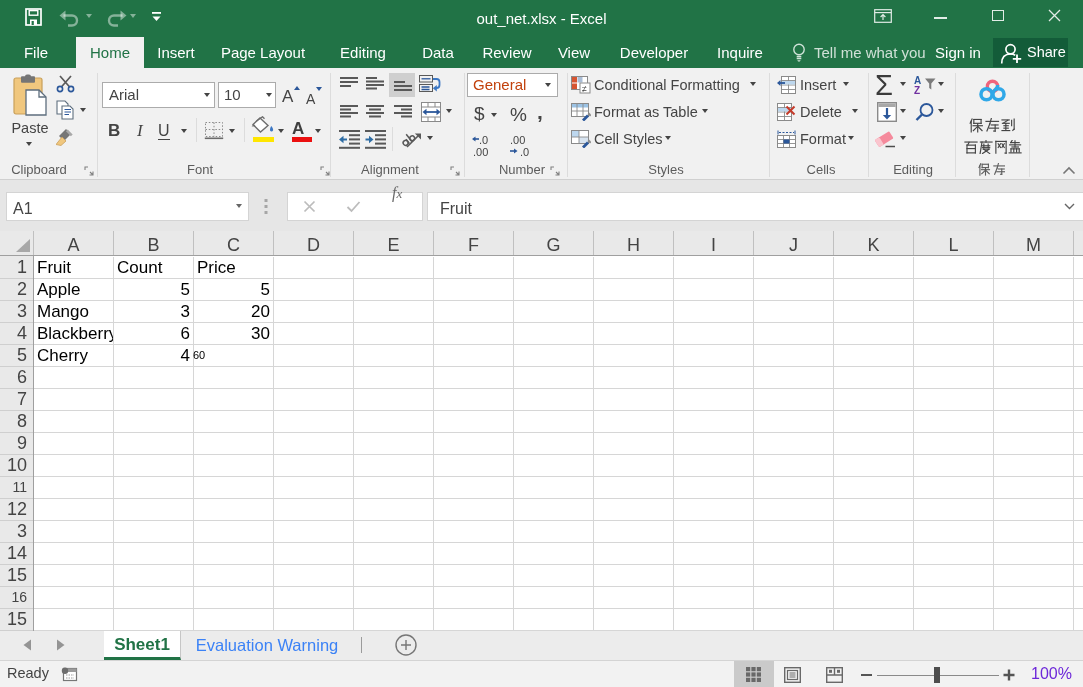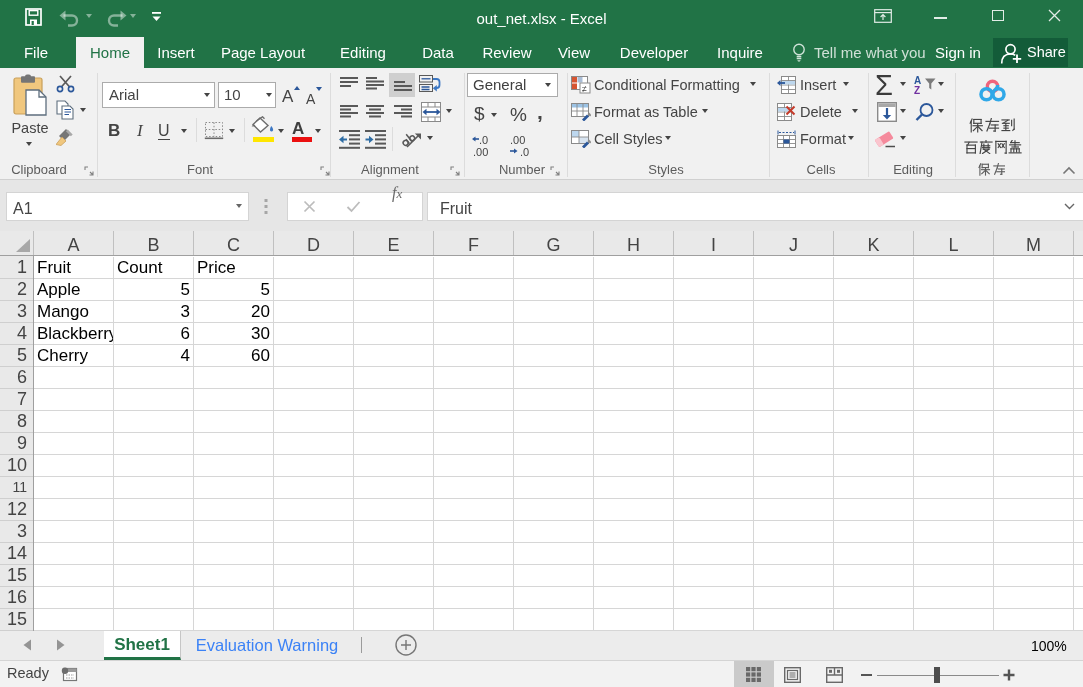--- a/index.html
+++ b/index.html
@@ -261,21 +261,21 @@
 <circle cx="4.6" cy="13.2" r="2.5"></circle>
       <path d="M7.1 10.5 V16"></path>
 <path d="M10.3 6.8 V16"></path>
       <circle cx="12.6" cy="13.6" r="2.4"></circle>
 </g>
 <path d="M7 20 L18 9" stroke="#595959" stroke-width="1.6"></path>
 <polygon points="14.8,6.4 21,6.4 21,12.6" fill="#595959"></polygon>
 </svg>
 <div class="dd" style="left:427px;top:136px"></div>
 <div class="a" style="left:467px;top:73px;width:91px;height:24px;background:#fff;border:1px solid #ababab"></div>
-<div class="a" style="left:473px;top:73px;height:24px;line-height:24px;font-size:15px;color:#404040">General</div>
+<div class="a" style="left:473px;top:73px;height:24px;line-height:24px;font-size:15px;color:#c2410c">General</div>
 <div class="dd" style="left:545px;top:83px"></div>
 <div class="a" style="left:474px;top:103px;font-size:19px;color:#444">$</div>
 <div class="dd" style="left:491px;top:113px"></div>
 <div class="a" style="left:510px;top:104px;font-size:19px;color:#444">%</div>
 <div class="a" style="left:537px;top:100px;font-size:21px;font-weight:bold;color:#444">,</div>
 <svg class="ic" style="left:471px;top:134px" width="28" height="24" viewBox="0 0 28 24">
 <text x="8" y="10" font-size="11" fill="#444">.0</text>
 <text x="2" y="22" font-size="11" fill="#444">.00</text>
 <path d="M8 5 H3" stroke="#2b579a" stroke-width="1.6"></path>
     <polygon points="4.5,2.4 4.5,7.6 1,5" fill="#2b579a"></polygon>
@@ -521,37 +521,37 @@
 <div class="a" style="left:0;top:366px;width:27px;height:22px;line-height:23px;text-align:right;font-size:18px;color:#444">6</div>
 <div class="a" style="left:0;top:388px;width:27px;height:22px;line-height:23px;text-align:right;font-size:18px;color:#444">7</div>
 <div class="a" style="left:0;top:410px;width:27px;height:22px;line-height:23px;text-align:right;font-size:18px;color:#444">8</div>
 <div class="a" style="left:0;top:432px;width:27px;height:22px;line-height:23px;text-align:right;font-size:18px;color:#444">9</div>
 <div class="a" style="left:0;top:454px;width:27px;height:22px;line-height:23px;text-align:right;font-size:18px;color:#444">10</div>
 <div class="a" style="left:0;top:476px;width:27px;height:22px;line-height:23px;text-align:right;font-size:14px;color:#444">11</div>
 <div class="a" style="left:0;top:498px;width:27px;height:22px;line-height:23px;text-align:right;font-size:18px;color:#444">12</div>
 <div class="a" style="left:0;top:520px;width:27px;height:22px;line-height:23px;text-align:right;font-size:18px;color:#444">3</div>
 <div class="a" style="left:0;top:542px;width:27px;height:22px;line-height:23px;text-align:right;font-size:18px;color:#444">14</div>
 <div class="a" style="left:0;top:564px;width:27px;height:22px;line-height:23px;text-align:right;font-size:18px;color:#444">15</div>
-<div class="a" style="left:0;top:586px;width:27px;height:22px;line-height:23px;text-align:right;font-size:18px;color:#444">16</div>
+<div class="a" style="left:0;top:586px;width:27px;height:22px;line-height:23px;text-align:right;font-size:14px;color:#444">16</div>
 <div class="a" style="left:0;top:608px;width:27px;height:22px;line-height:23px;text-align:right;font-size:18px;color:#444">15</div>
 <div class="a" style="left:37px;top:256px;width:76px;height:22px;line-height:23px;font-size:17px;color:#000;overflow:hidden;white-space:nowrap">Fruit</div>
 <div class="a" style="left:117px;top:256px;height:22px;line-height:23px;font-size:17px;color:#000">Count</div>
 <div class="a" style="left:197px;top:256px;height:22px;line-height:23px;font-size:17px;color:#000">Price</div>
 <div class="a" style="left:37px;top:278px;width:76px;height:22px;line-height:23px;font-size:17px;color:#000;overflow:hidden;white-space:nowrap">Apple</div>
 <div class="a" style="left:113px;top:278px;width:77px;height:22px;line-height:23px;font-size:17px;color:#000;text-align:right">5</div>
 <div class="a" style="left:193px;top:278px;width:77px;height:22px;line-height:23px;font-size:17px;color:#000;text-align:right">5</div>
 <div class="a" style="left:37px;top:300px;width:76px;height:22px;line-height:23px;font-size:17px;color:#000;overflow:hidden;white-space:nowrap">Mango</div>
 <div class="a" style="left:113px;top:300px;width:77px;height:22px;line-height:23px;font-size:17px;color:#000;text-align:right">3</div>
 <div class="a" style="left:193px;top:300px;width:77px;height:22px;line-height:23px;font-size:17px;color:#000;text-align:right">20</div>
 <div class="a" style="left:37px;top:322px;width:76px;height:22px;line-height:23px;font-size:17px;color:#000;overflow:hidden;white-space:nowrap">Blackberry</div>
 <div class="a" style="left:113px;top:322px;width:77px;height:22px;line-height:23px;font-size:17px;color:#000;text-align:right">6</div>
 <div class="a" style="left:193px;top:322px;width:77px;height:22px;line-height:23px;font-size:17px;color:#000;text-align:right">30</div>
 <div class="a" style="left:37px;top:344px;width:76px;height:22px;line-height:23px;font-size:17px;color:#000;overflow:hidden;white-space:nowrap">Cherry</div>
 <div class="a" style="left:113px;top:344px;width:77px;height:22px;line-height:23px;font-size:17px;color:#000;text-align:right">4</div>
-<div class="a" style="left:193px;top:344px;width:77px;height:22px;line-height:23px;font-size:17px;color:#000;text-align:right">60</div>
+<div class="a" style="left:193px;top:344px;width:77px;height:22px;line-height:23px;font-size:11px;color:#000;text-align:left">60</div>
 <div class="a" style="left:0;top:631px;width:1083px;height:29px;background:#ececec"></div>
 <svg class="ic" style="left:22px;top:639px" width="44" height="12" viewBox="0 0 44 12">
 <polygon points="9,0.5 9,11.5 1.5,6" fill="#949494"></polygon>
 <polygon points="35,0.5 35,11.5 42.5,6" fill="#949494"></polygon>
 </svg>
 <div class="a" style="left:104px;top:631px;width:77px;height:29px;background:#fff;border-right:1px solid #c6c6c6;border-bottom:3px solid #217346"></div>
 <div class="a" style="left:142px;top:631px;height:27px;line-height:28px;transform:translateX(-50%);font-size:17px;font-weight:bold;color:#217346">Sheet1</div>
 <div class="a" style="left:267px;top:631px;height:29px;line-height:29px;transform:translateX(-50%);font-size:16.5px;color:#3b82f6">Evaluation Warning</div>
 <div class="a" style="left:361px;top:637px;width:1px;height:16px;background:#9b9b9b"></div>
 <svg class="ic" style="left:395px;top:634px" width="22" height="22" viewBox="0 0 22 22">
@@ -588,12 +588,12 @@
 <path d="M8.5 0.7 V8 M0.7 8 H16.3" stroke="#696969" stroke-width="1.4"></path>
 <rect x="3" y="2.8" width="3" height="3" fill="#696969"></rect>
     <rect x="11" y="2.8" width="3" height="3" fill="#696969"></rect>
 </svg>
 <div class="a" style="left:861px;top:673.5px;width:11px;height:2.6px;background:#555"></div>
 <div class="a" style="left:877px;top:674.5px;width:122px;height:1px;background:#8a8a8a"></div>
 <div class="a" style="left:934px;top:667px;width:6px;height:16px;background:#4d4d4d"></div>
 <svg class="ic" style="left:1003px;top:669px" width="12" height="12" viewBox="0 0 12 12">
 <path d="M6 0.5 V11.5 M0.5 6 H11.5" stroke="#555" stroke-width="2.4"></path>
   </svg>
-<div class="a" style="left:1031px;top:634px;height:26px;line-height:25px;font-size:14px;color:#000000">100%</div>
+<div class="a" style="left:1031px;top:661px;height:26px;line-height:25px;font-size:16px;color:#6d28d9">100%</div>
 </body></html>

